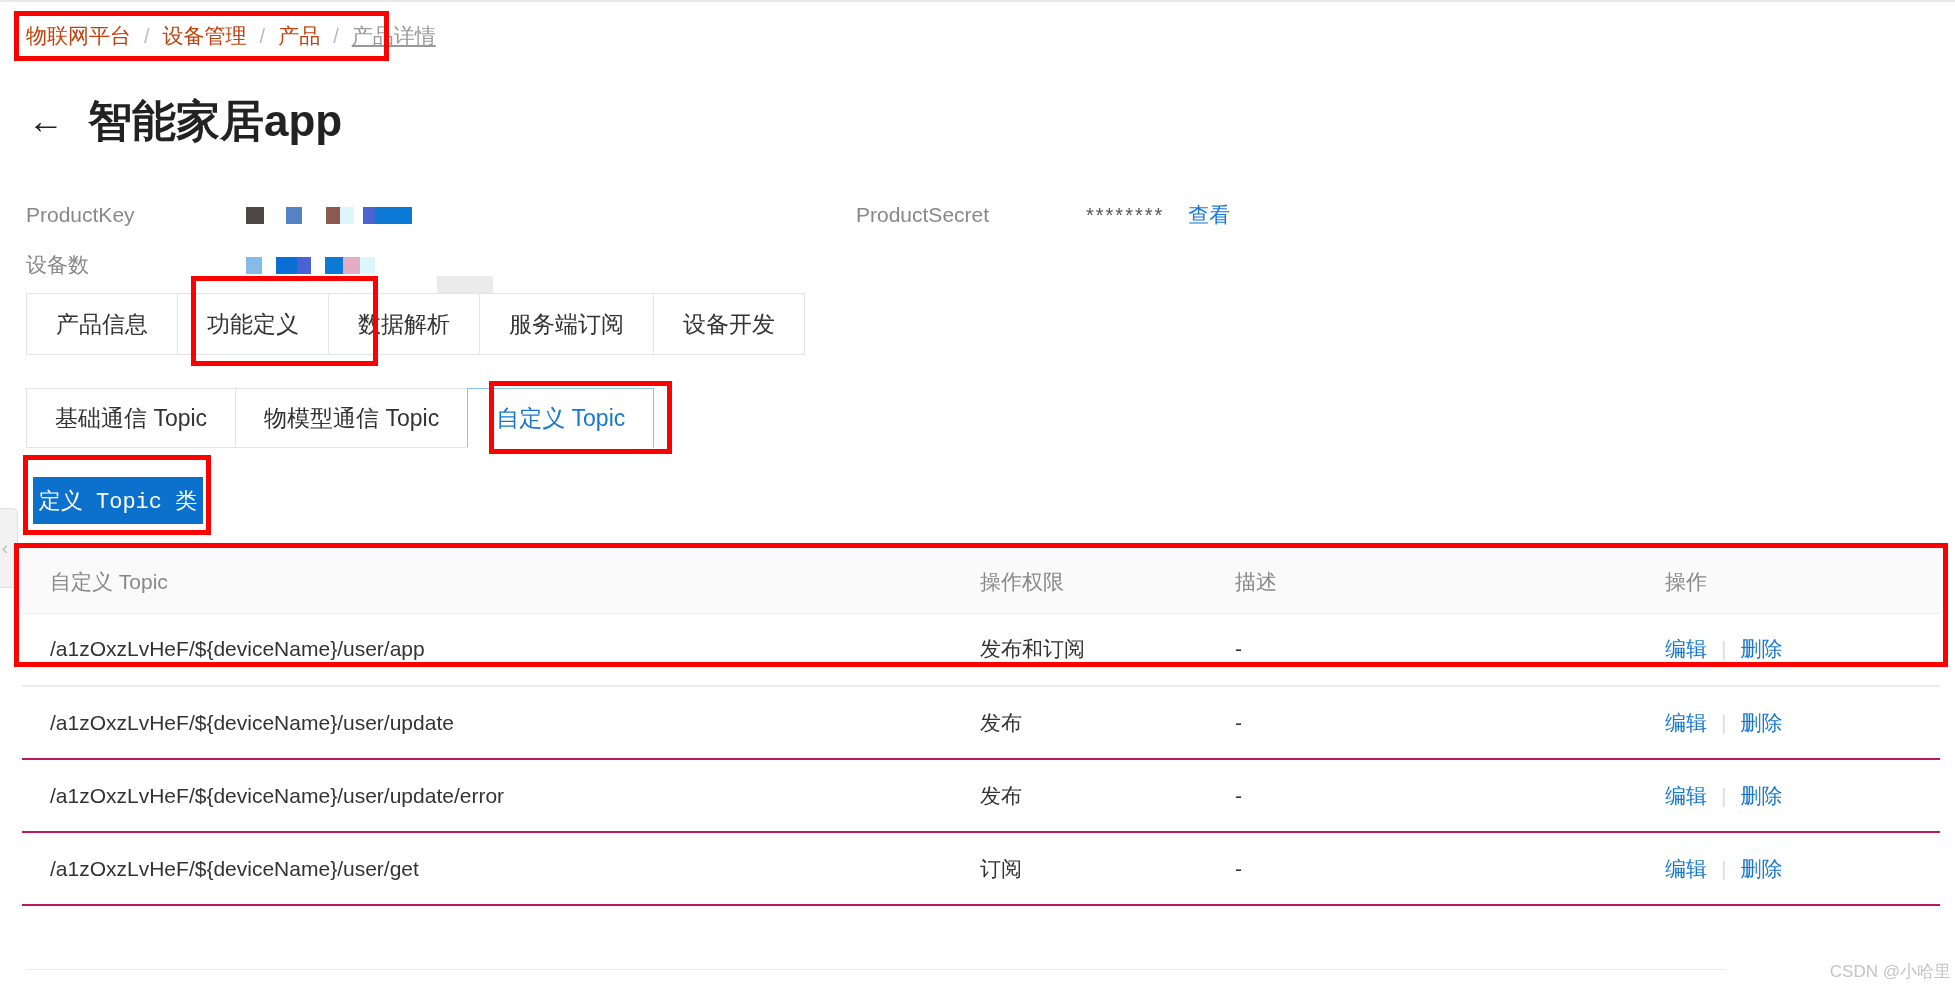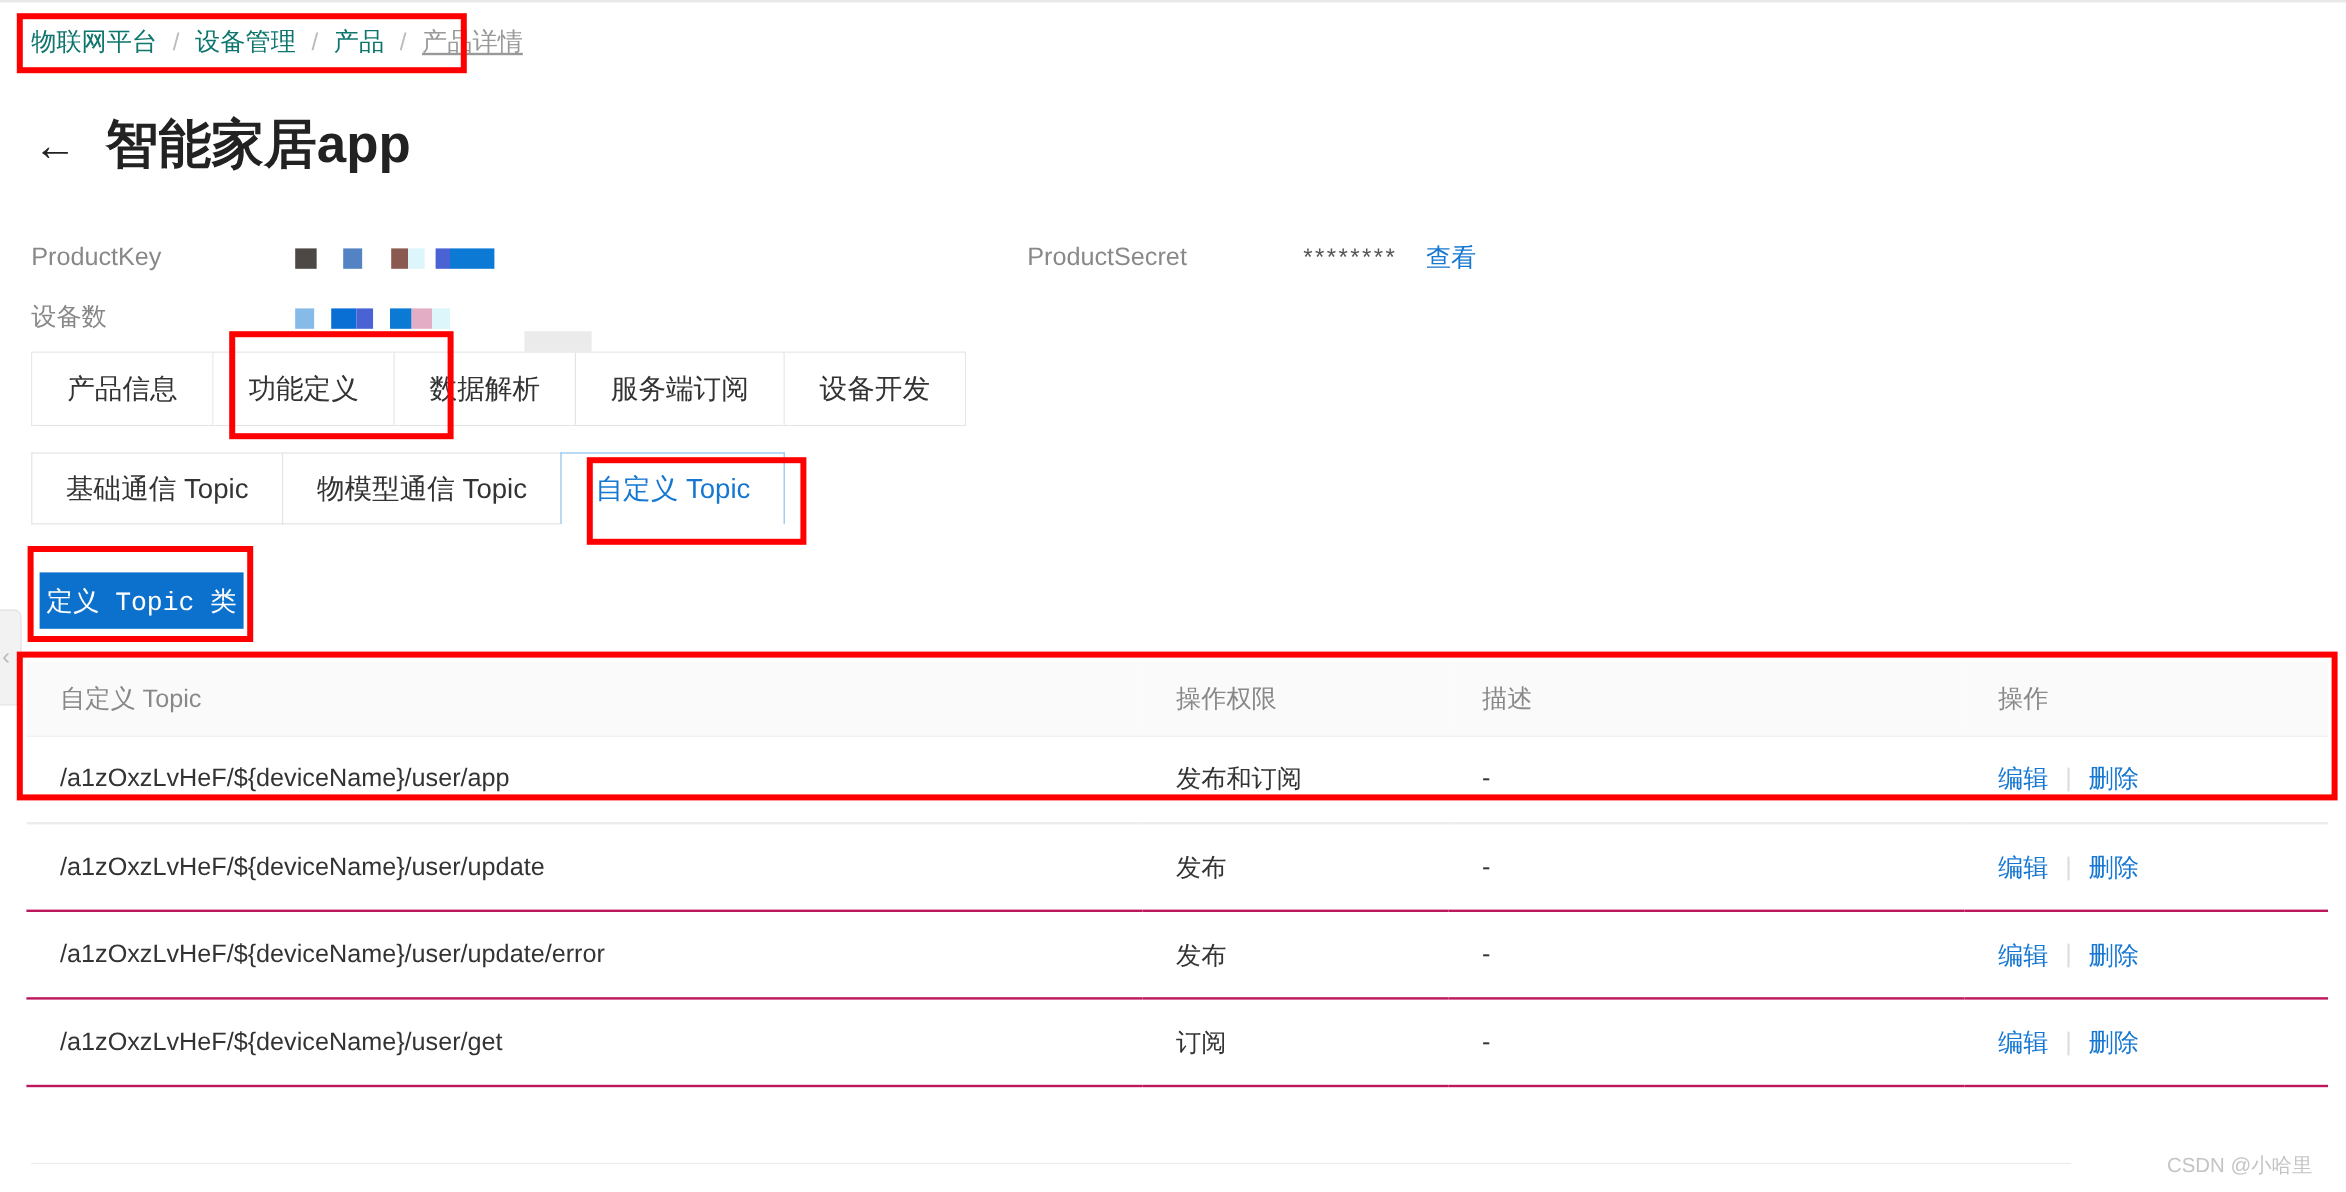--- a/index.html
+++ b/index.html
@@ -25,21 +25,21 @@
   
   .breadcrumb {
     position: absolute;
     left: 26px; top: 22px;
     display: flex;
     align-items: center;
     font-size: 21px;
     line-height: 28px;
     white-space: nowrap;
   }
-  .crumb { color: #0f766e; }
+  .crumb { color: #c2410c; }
   .crumb.muted { color: #999999; text-decoration: underline; }
   .crumb-sep {
     color: #bbbbbb;
     margin: 0 13px;
     font-size: 20px;
   }
 
   
   .anno {
     position: absolute;
@@ -163,21 +163,21 @@
     content: "";
     position: absolute;
     left: 0; right: 0; top: -1px;
     height: 4px;
     background: #0c71cc;
   }
 
   
   .subtabbar {
     position: absolute;
-    left: 26px; top: 377px;
+    left: 26px; top: 388px;
     display: flex;
     height: 60px;
     z-index: 10;
   }
   .subtab {
     display: flex;
     align-items: center;
     justify-content: center;
     padding: 0 28px;
     font-size: 23px;
@@ -279,21 +279,21 @@
     font-size: 21px;
   }
   .ops .divider {
     color: #dcdcdc;
     margin: 0 14px;
   }
 
   
   .watermark {
     position: absolute;
-    right: 28px; bottom: 10px;
+    right: 4px; bottom: 10px;
     font-size: 17px;
     color: #c4c4c4;
     z-index: 30;
   }
   .bottom-rule {
     position: absolute;
     left: 26px; bottom: 23px;
     width: 1700px; height: 1px;
     background: #ededed;
   }

